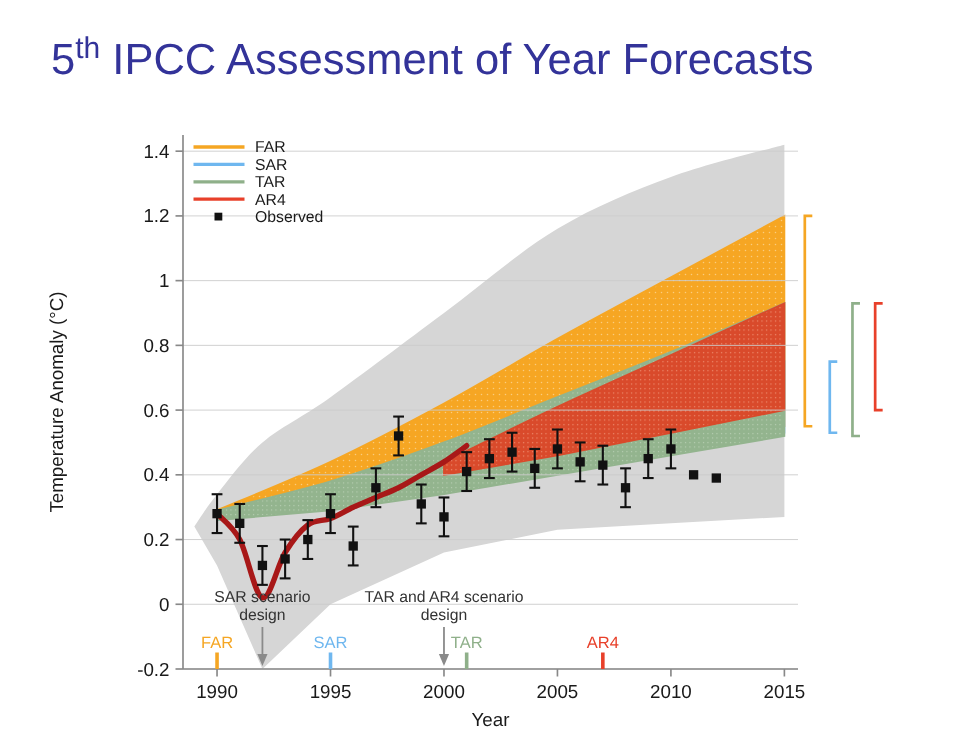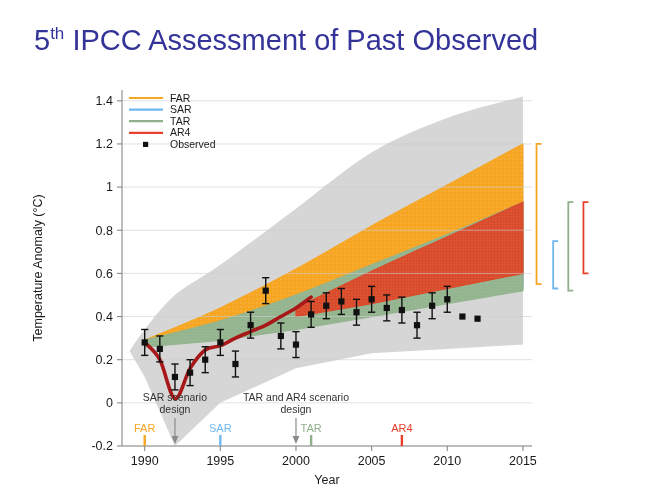--- a/index.html
+++ b/index.html
@@ -23,21 +23,21 @@
     position: absolute;
     left: 34px;
     top: 24px;
     font-size: 29px;
     font-weight: normal;
     color: #333399;
     letter-spacing: 0px;
     white-space: nowrap;
   }
   #title sup {
-    font-size: 17px;
+    font-size: 20px;
     vertical-align: super;
     line-height: 0;
   }
   #figure {
     position: absolute;
     left: 0;
     top: 78px;
     width: 650px;
     height: 410px;
   }
@@ -71,21 +71,21 @@
   }
   .errbar { stroke: #111111; stroke-width: 1.4; }
   .errcap { stroke: #111111; stroke-width: 1.4; }
 </style>
 </head>
 <body>
 
 <div id="slide">
 
   <div id="title">
-    <span>5</span><sup>th</sup><span> IPCC Assessment of Past Observed</span>
+    <span>5</span><sup>th</sup><span> IPCC Assessment of Year Forecasts</span>
   </div>
 
   <div id="figure">
     <svg id="chart" width="650" height="410" viewBox="0 0 650 410">
       <defs>
         <pattern id="dots-orange" width="4" height="4" patternUnits="userSpaceOnUse">
           <rect width="4" height="4" fill="#F6A623"></rect>
           <circle cx="1" cy="1" r="0.5" fill="#fbd08a" opacity="0.9"></circle>
         </pattern>
         <pattern id="dots-red" width="3" height="3" patternUnits="userSpaceOnUse">

